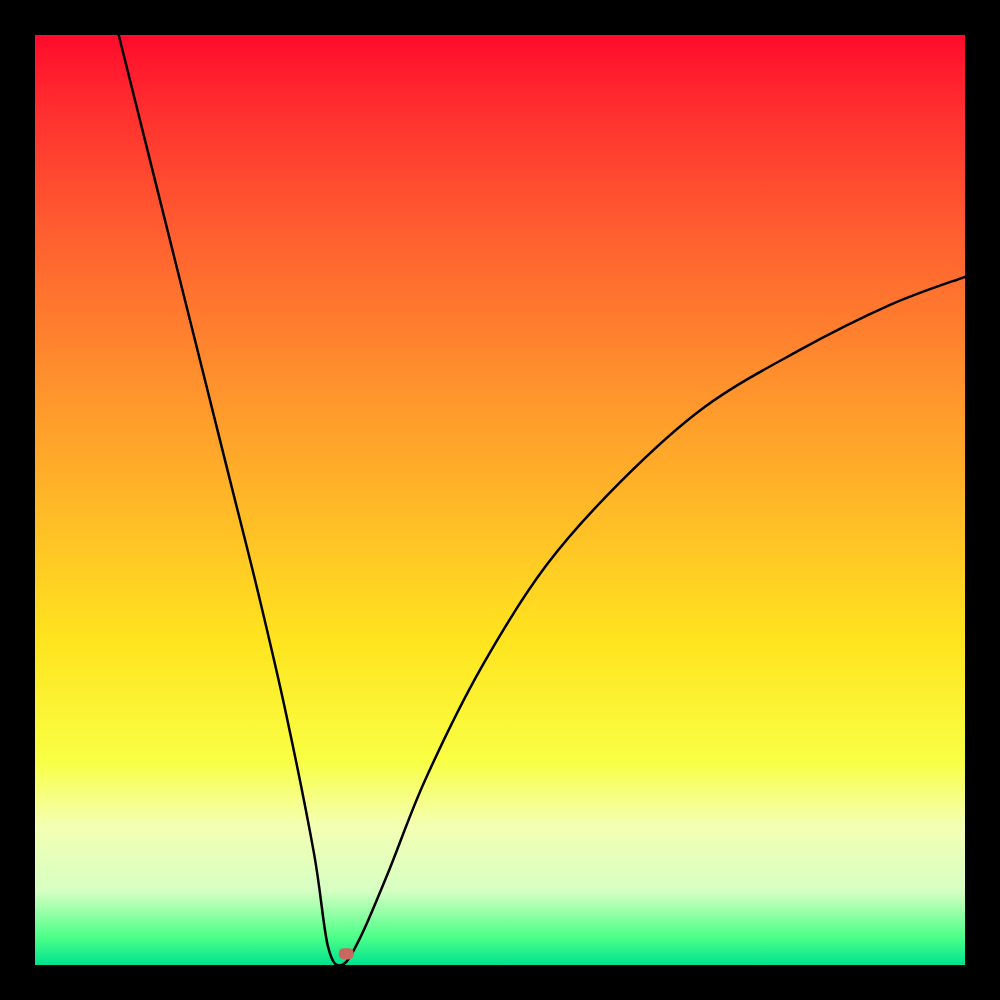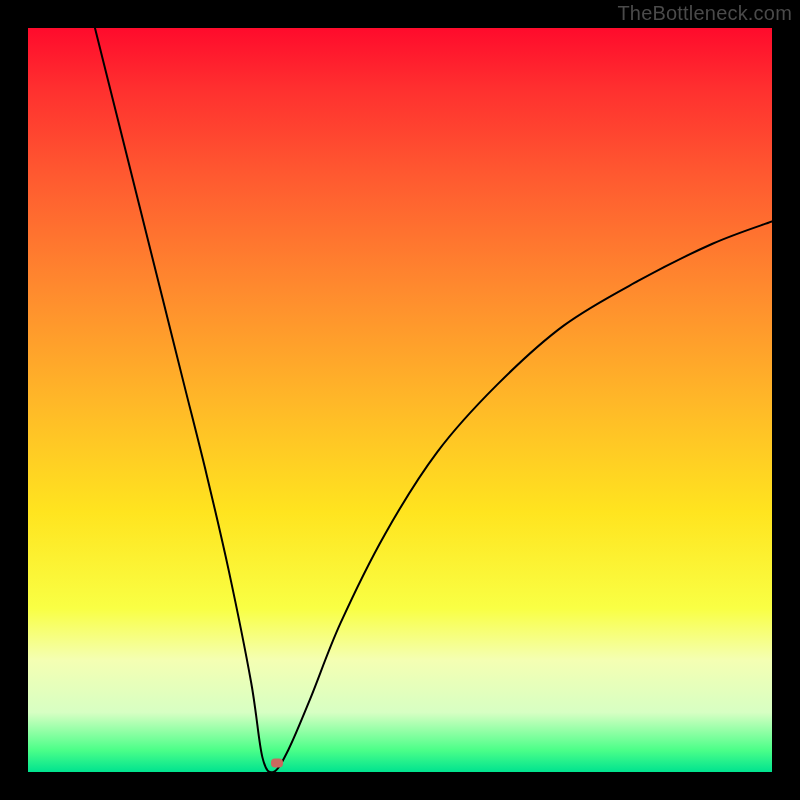--- a/index.html
+++ b/index.html
@@ -63,21 +63,20 @@
     height: 9px;
     background: #c8695f;
     border-radius: 4px;
     transform: translate(-50%, -50%);
   }
 </style>
 </head>
 <body>
 
 <div class="frame">
-  <div class="watermark">TheBottleneck.com</div>
 
   <div class="plot-area">
     <svg class="curve" viewBox="0 0 744 744" preserveAspectRatio="none">
       <path id="curve-path" fill="none" stroke="#000" stroke-width="2" stroke-linecap="round" d="M 66.96 0 C 70.67999999999999 14.879999999999995, 81.84 59.51999999999998, 89.28 89.27999999999997 C 96.72 119.03999999999996, 104.16 148.79999999999995, 111.6 178.55999999999995 C 119.03999999999999 208.31999999999994, 126.47999999999999 238.07999999999996, 133.92 267.84 C 141.35999999999999 297.59999999999997, 148.79999999999998 327.36, 156.23999999999998 357.12 C 163.67999999999998 386.88, 171.12 415.4, 178.56 446.4 C 186 477.4, 193.44000000000003 508.4, 200.88000000000002 543.12 C 208.32000000000002 577.84, 217.62 623.72, 223.2 654.72 C 228.77999999999997 685.72, 230.64000000000001 714.24, 234.36 729.12 C 238.08 744, 241.18 745.24, 245.52 744 C 249.86 742.76, 254.2 734.0799999999999, 260.4 721.68 C 266.59999999999997 709.28, 274.04 690.6800000000001, 282.72 669.6 C 291.40000000000003 648.52, 300.08 622.48, 312.47999999999996 595.2 C 324.87999999999994 567.9200000000001, 341 534.4399999999999, 357.12 505.91999999999996 C 373.24 477.4, 390.6 448.88, 409.20000000000005 424.08 C 427.80000000000007 399.28, 447.64000000000004 378.2, 468.72 357.12 C 489.8 336.04, 512.12 314.96000000000004, 535.68 297.6 C 559.2399999999999 280.24, 585.28 266.59999999999997, 610.0799999999999 252.95999999999998 C 634.8799999999999 239.31999999999996, 662.16 225.67999999999998, 684.48 215.76 C 706.8000000000001 205.84, 734.08 197.16000000000005, 744 193.44000000000005"></path>
     </svg>
     <div class="marker" id="marker" style="left: 249.24px; top: 735.072px;"></div>
   </div>
 </div>
 
 </body></html>

